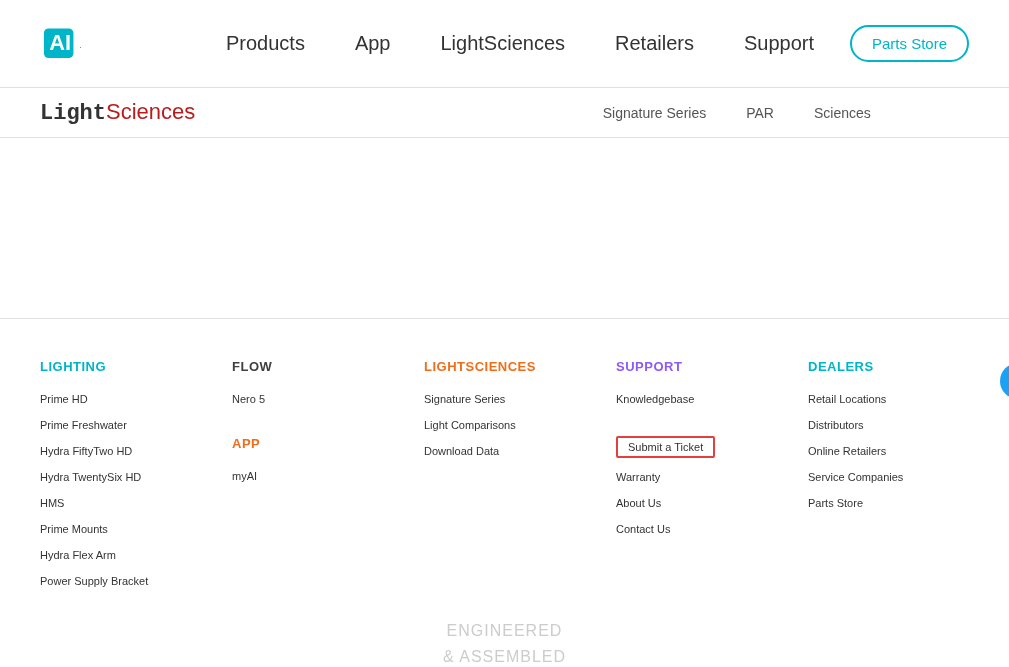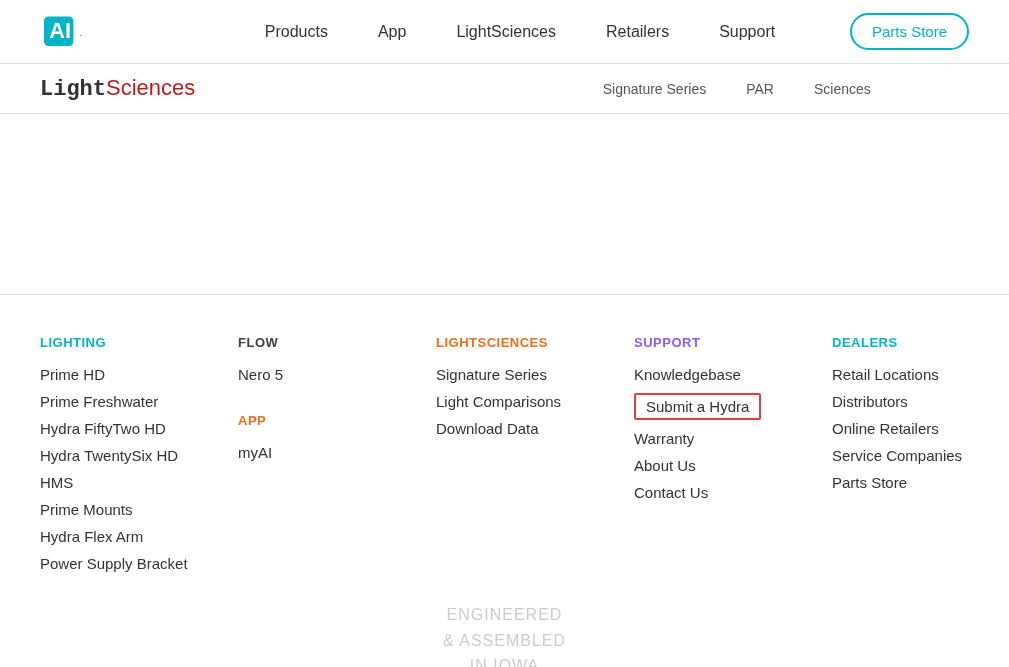--- a/index.html
+++ b/index.html
@@ -3,42 +3,42 @@
   <meta charset="utf-8">
   <style>
     * { margin: 0; padding: 0; box-sizing: border-box; }
     body { font-family: Arial, sans-serif; font-size: 14px; color: #333; background: #fff; }
 
     
     header {
       display: flex;
       align-items: center;
       padding: 0 40px;
-      height: 64px;
+      height: 88px;
       border-bottom: 1px solid #e0e0e0;
     }
     .logo {
       display: flex;
       align-items: center;
       margin-right: 80px;
     }
     .logo-icon {
       width: 70px;
       height: 50px;
     }
     nav {
       display: flex;
       gap: 50px;
       flex: 1;
       justify-content: center;
     }
     nav a {
       text-decoration: none;
       color: #333;
-      font-size: 16px;
+      font-size: 20px;
       font-weight: 400;
     }
     .parts-store-btn {
       border: 2px solid #00b5c8;
       border-radius: 25px;
       padding: 8px 20px;
       color: #00b5c8;
       font-size: 15px;
       font-weight: 500;
       background: transparent;
@@ -78,21 +78,21 @@
     }
 
     
     footer {
       background: #fff;
       padding: 40px 40px 20px 40px;
       border-top: 1px solid #e0e0e0;
     }
     .footer-columns {
       display: flex;
-      gap: 8px;
+      gap: 2px;
       justify-content: flex-start;
     }
     .footer-col {
       min-width: 160px;
       margin-right: 30px;
     }
     .footer-col h4 {
       font-size: 13px;
       font-weight: 700;
       letter-spacing: 0.5px;
@@ -107,21 +107,22 @@
 
     .footer-col ul {
       list-style: none;
     }
     .footer-col ul li {
       margin-bottom: 10px;
     }
     .footer-col ul li a {
       text-decoration: none;
       color: #333;
-      font-size: 15px;
+      font-size: 11px;
+      margin-top: 20px;
     }
 
     .submit-ticket-link {
       display: inline-block;
       border: 2px solid #e53e3e;
       padding: 3px 10px;
       color: #333 !important;
       font-size: 13px;
       border-radius: 2px;
     }
@@ -248,21 +249,21 @@
         <li><a href="#">Light Comparisons</a></li>
         <li><a href="#">Download Data</a></li>
       </ul>
     </div>
 
     <div class="footer-col">
       <h4 class="support">SUPPORT</h4>
       <ul>
         <li><a href="#">Knowledgebase</a></li>
         <li>
-          <a class="submit-ticket-link" href="#">Submit a Hydra</a>
+          <a class="submit-ticket-link" href="#">Submit a Ticket</a>
         </li>
         <li><a href="#">Warranty</a></li>
         <li><a href="#">About Us</a></li>
         <li><a href="#">Contact Us</a></li>
       </ul>
     </div>
 
     <div class="footer-col">
       <h4 class="dealers">DEALERS</h4>
       <ul>

